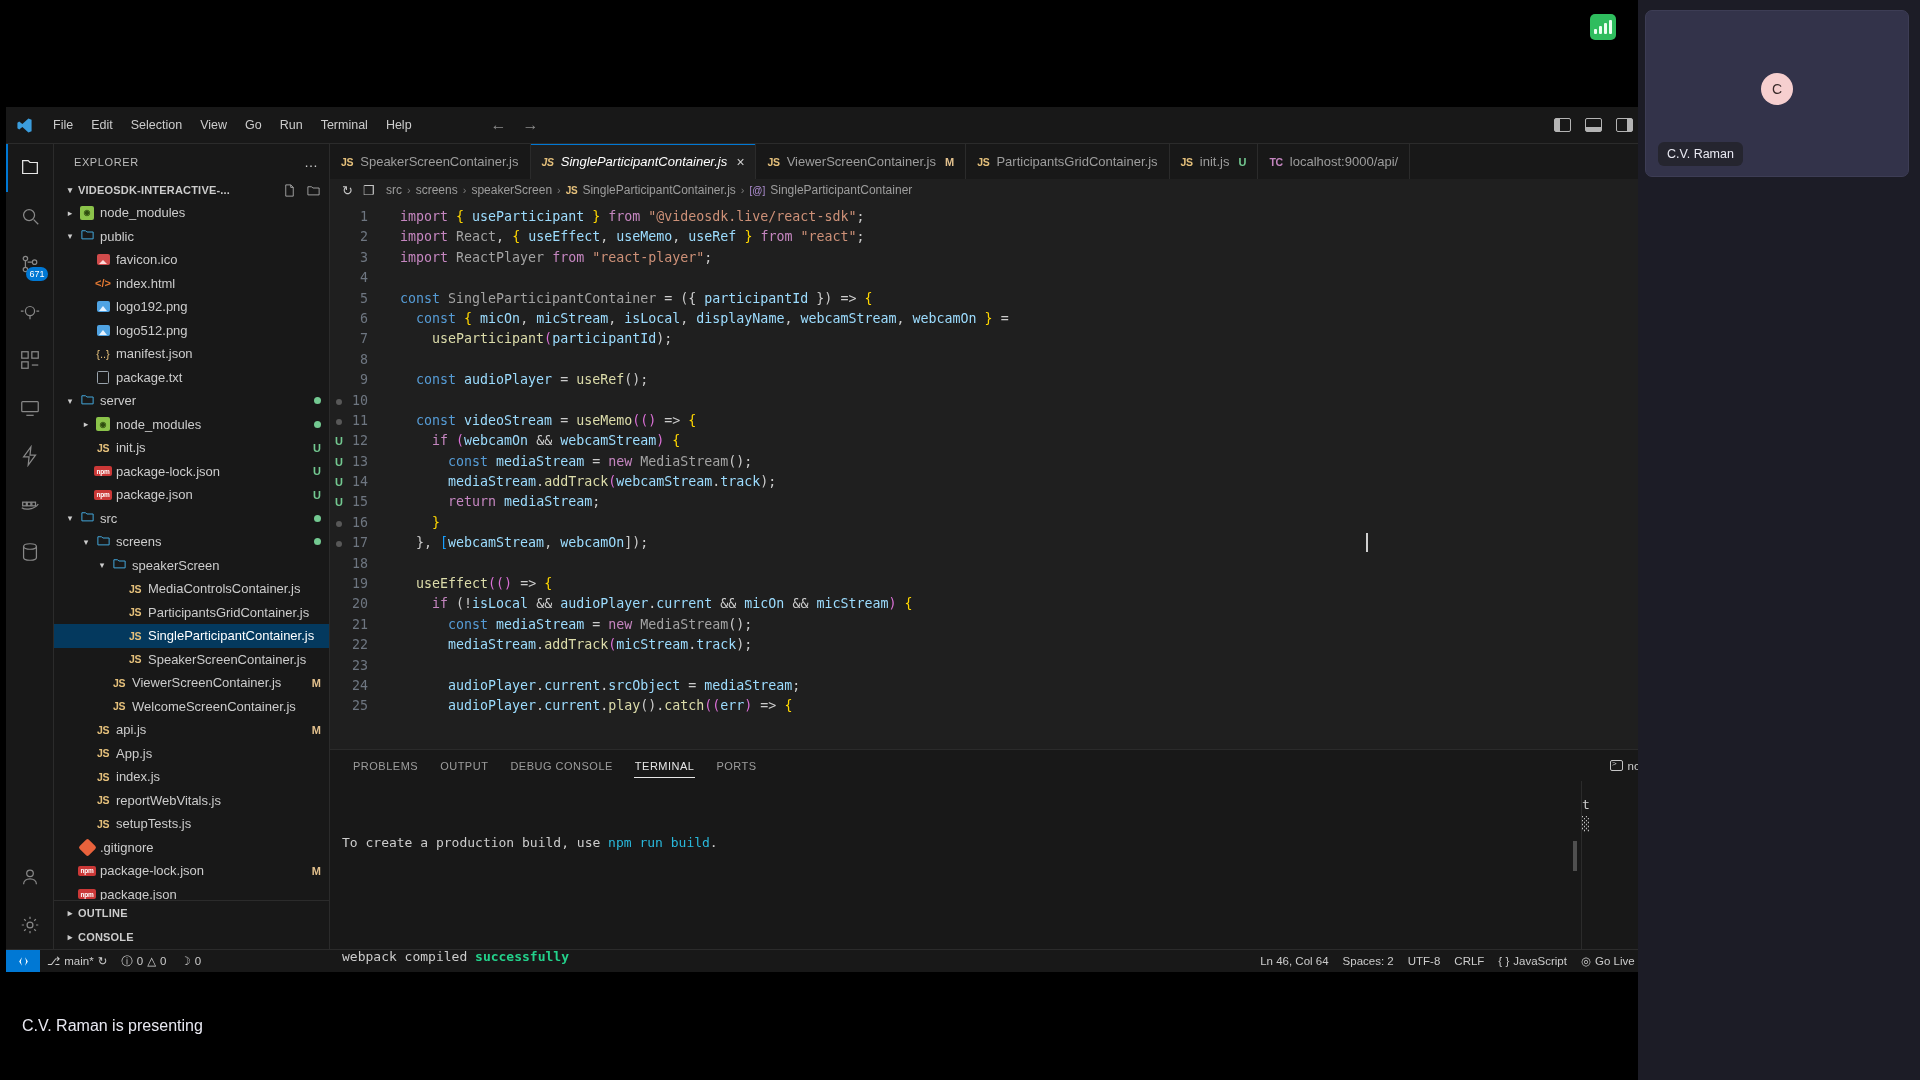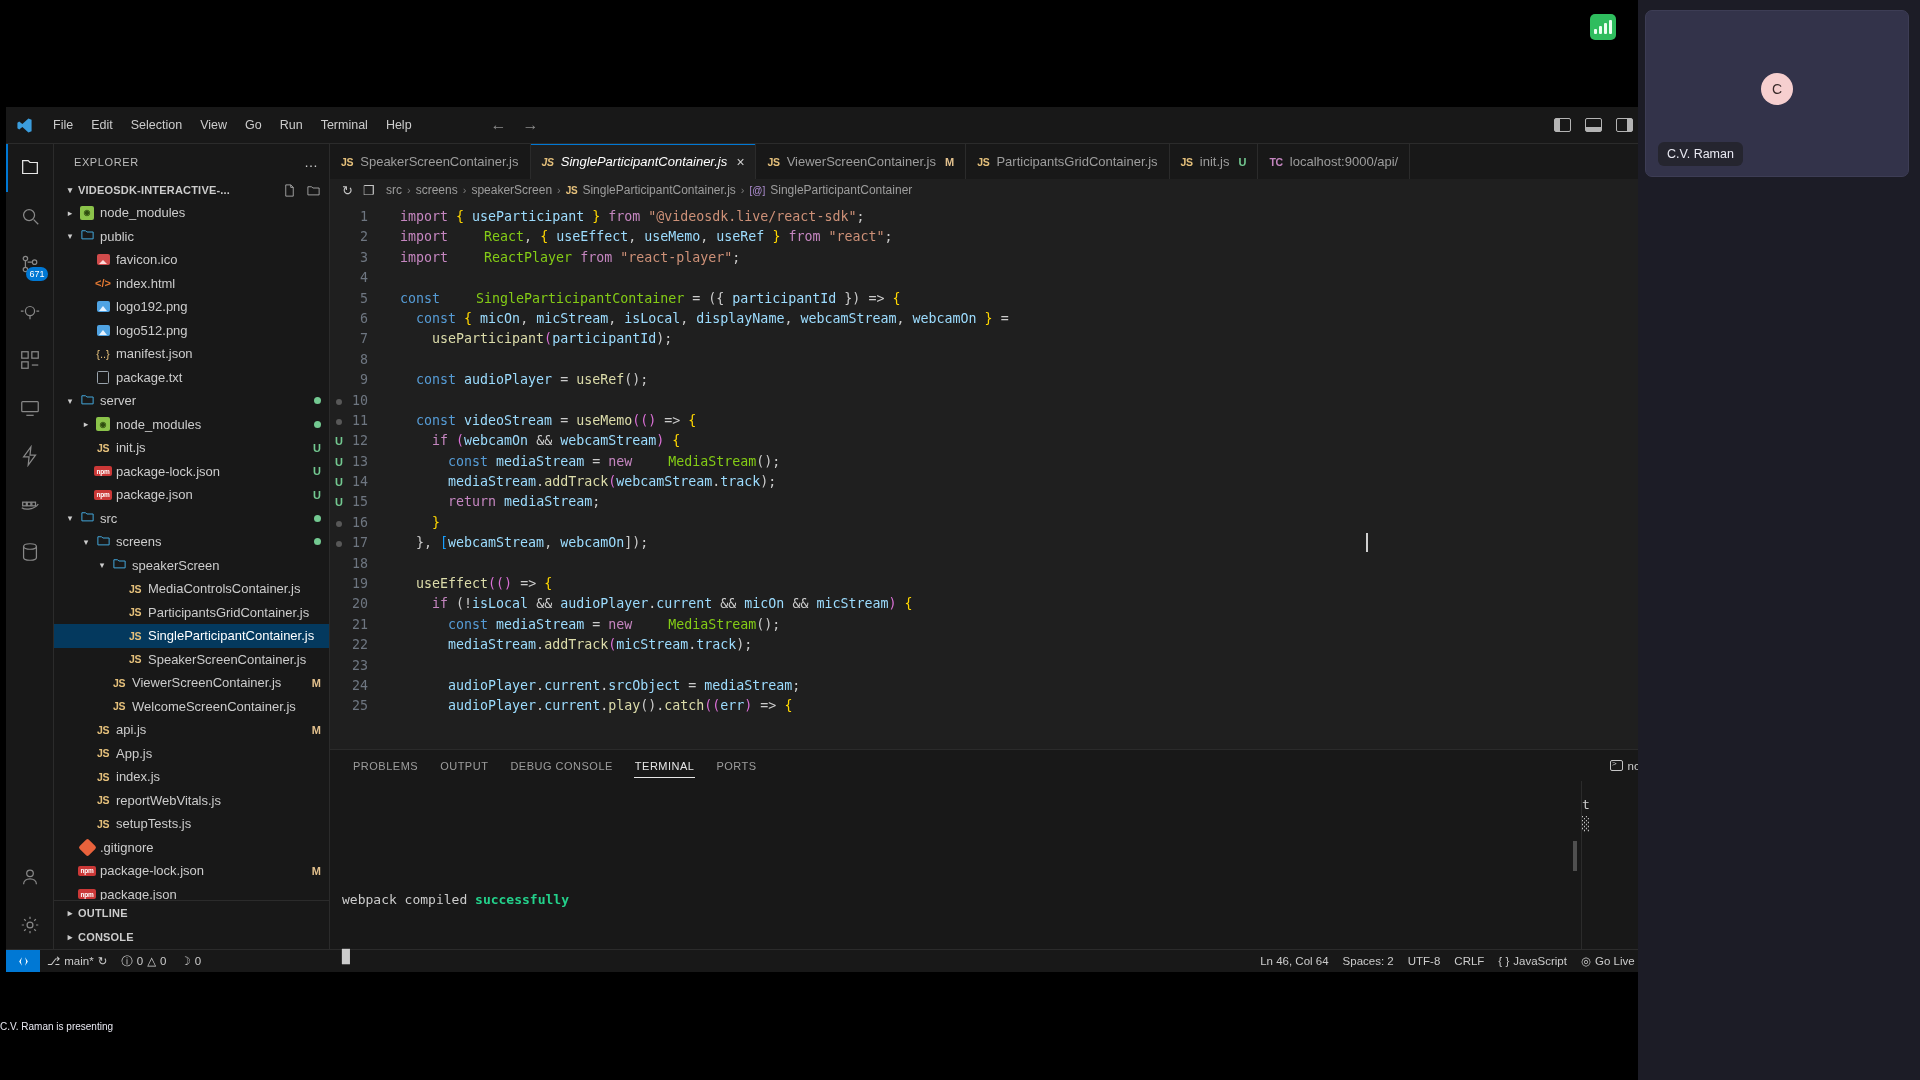--- a/index.html
+++ b/index.html
@@ -208,21 +208,21 @@
   .glyph .gd { display:inline-block; width:6px; height:6px; border-radius:50%; background:#585858; vertical-align:middle;}
   .glyph.u { color:#73c991; font-weight:bold; }
   .ln { width: 40px; flex:0 0 40px; text-align: right; color: #6e7681; padding-right: 20px; }
   .ctext { padding-left: 12px; position: relative; }
 
   .k-imp { color:#c586c0; }      
   .k-const { color:#569cd6; }    
   .k-var { color:#9cdcfe; }      
   .k-fn { color:#dcdcaa; }       
   .k-str { color:#ce9178; }      
-  .k-type { color:#84cc16;margin-left:28px; }     
+  .k-type { color:#a3a3a3; }     
   .k-punc { color:#cccccc; }
   .k-br1 { color:#ffd700; }
   .k-br2 { color:#da70d6; }
   .k-br3 { color:#179fff; }
 
   .scrollbar-v {
     position:absolute; right: 2px; top: 74px; width: 10px; height: 170px;
     background: #4f4f4f; border-radius: 5px; opacity:.75;
   }
   .cursor-io { position:absolute; left: 1036px; top: 332px; width:2px; height: 19px; background:#cfcfcf; }
@@ -282,22 +282,22 @@
     position:absolute; left: 50%; top: 62px; transform: translateX(-50%);
     width: 32px; height: 32px; border-radius: 50%; background:#f6cfcf; color:#3a2b2b;
     display:flex; align-items:center; justify-content:center; font-size: 14px;
   }
   .tile-name {
     position:absolute; left: 12px; bottom: 10px; background:#25252f; color:#e9e9f2;
     font-size: 12.5px; padding: 5px 9px; border-radius: 6px;
   }
   .meet-bottom {
     position: absolute; left: 0; bottom: 0; width: 1638px; height: 108px;
-    background: #000; color:#e9e9f2; display:flex; align-items:center; 
-    font-size: 10px;
+    background: #000; color:#e9e9f2; display:flex; align-items:center; padding-left: 22px;
+    font-size: 16px;
   }
 </style>
 </head>
 <body>
 
 <div id="share-surface">
   <div class="signal-chip">
     <i></i>
       <i></i>
       <i></i>
@@ -788,20 +788,21 @@
             <span>⌄</span>
             <span class="splitico"></span>
             <span>🗑</span>
             <span>…</span>
             <span>⌃</span>
             <span>✕</span>
           </div>
         </div>
         <div class="panel-body">
           <div class="term">
+            <div>To create a production build, use <span class="cy">npm run build</span>.</div>
             <div>&nbsp;</div>
             <div>webpack compiled <span class="gr">successfully</span></div>
             <div>█</div>
             <div class="term-scroll"></div>
           </div>
           <div class="term-div"></div>
           <div class="term-right">
             <div>t</div>
             <div>░</div>
           </div>

